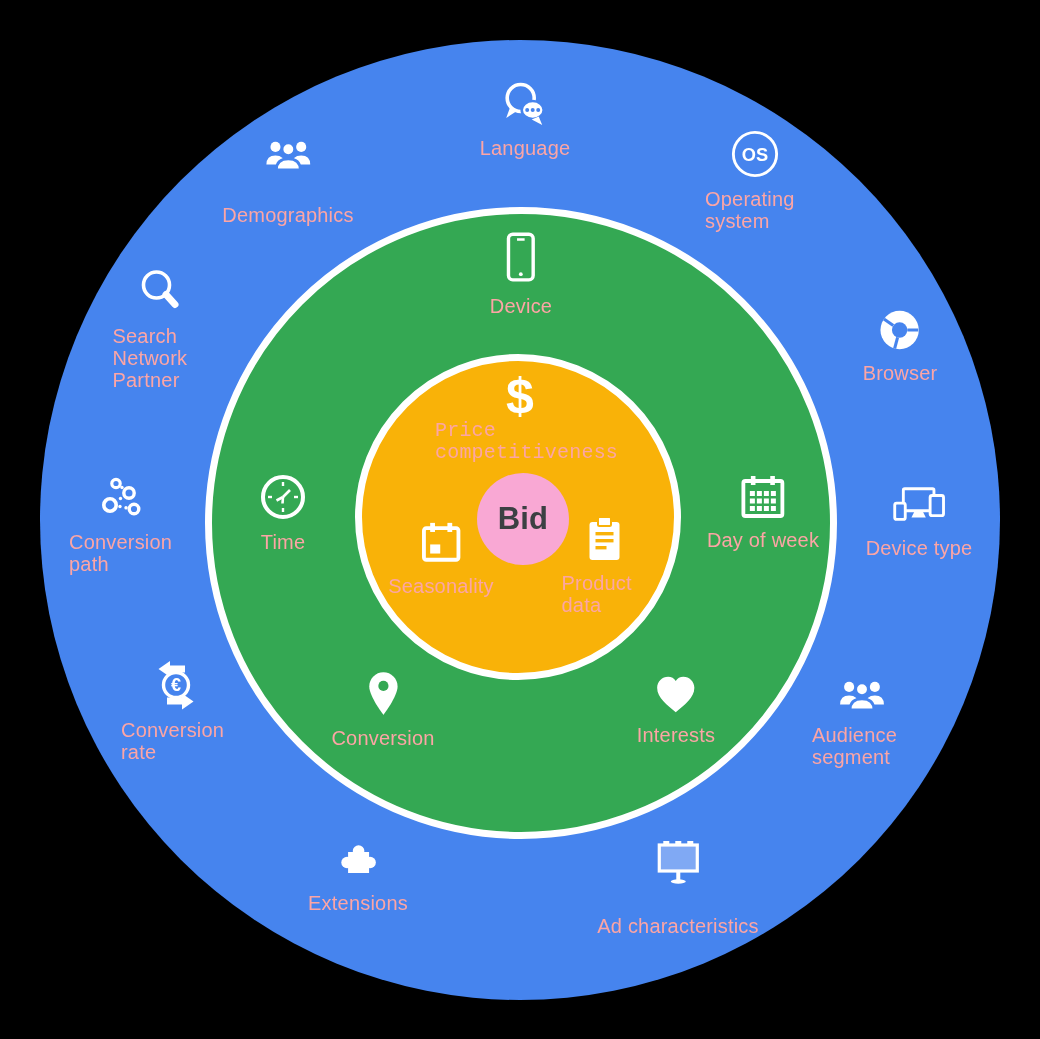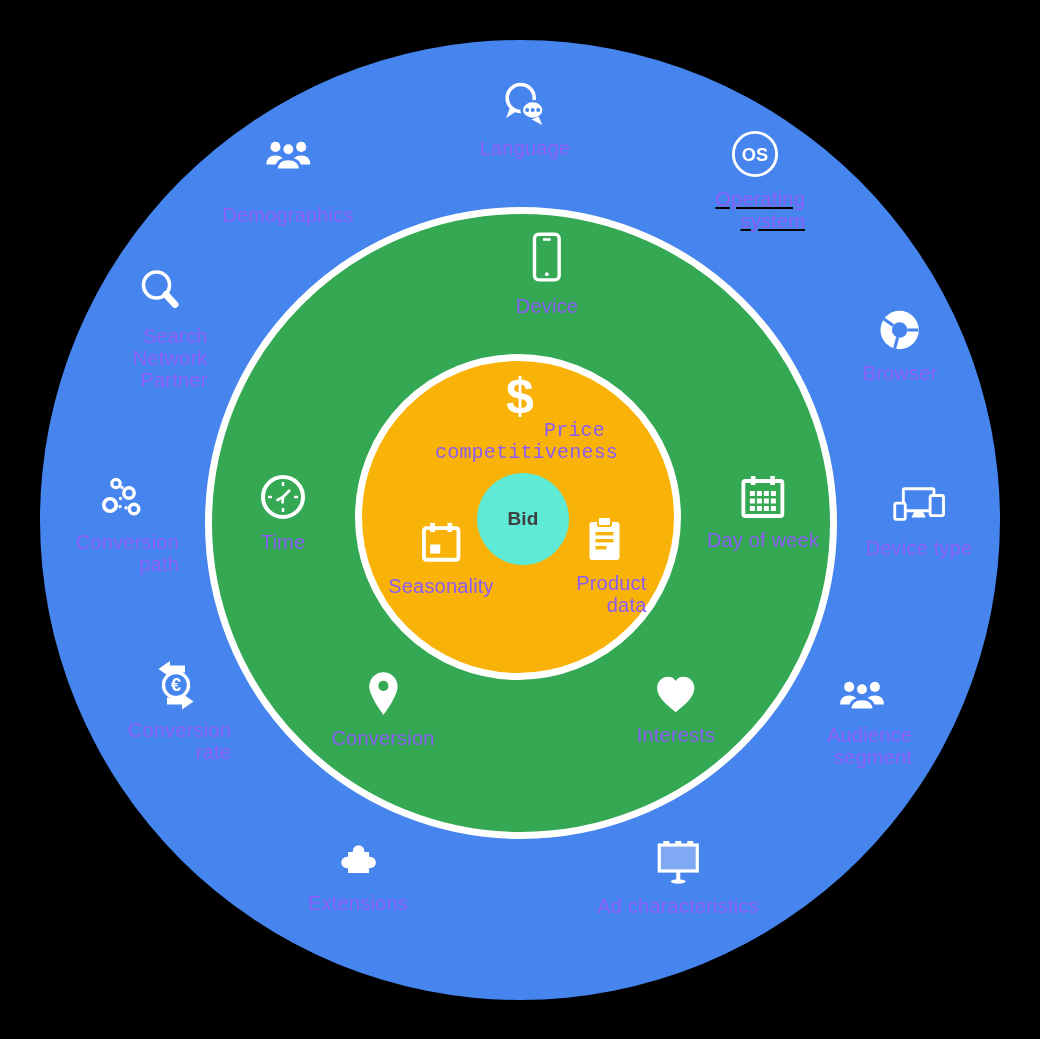--- a/index.html
+++ b/index.html
@@ -2,26 +2,26 @@
 <html><head>
 <meta charset="utf-8">
 <style>
   html,body{margin:0;padding:0;background:#000;}
   .stage{position:relative;width:1040px;height:1039px;background:#000;overflow:hidden;
          font-family:"Liberation Sans",sans-serif;}
   .ring{position:absolute;border-radius:50%;box-sizing:border-box;}
   .ring.outer{left:40px;top:40px;width:960px;height:960px;background:#4684EE;}
   .ring.middle{left:205px;top:207px;width:632px;height:632px;background:#34A853;border:7px solid #fff;}
   .ring.inner{left:355px;top:354px;width:326px;height:326px;background:#F9B208;border:7px solid #fff;}
-  .bid{position:absolute;left:477px;top:473px;width:92px;height:92px;background:#5eead4;border-radius:50%;
+  .bid{position:absolute;left:477px;top:473px;width:92px;height:92px;background:#f9a8d4;border-radius:50%;
        display:flex;align-items:center;justify-content:center;
-       font-size:19px;font-weight:bold;color:#3C4043;letter-spacing:.2px;}
+       font-size:31px;font-weight:bold;color:#3C4043;letter-spacing:.2px;}
   .node{position:absolute;transform:translateX(-50%);display:flex;flex-direction:column;align-items:center;}
   .ic{display:block;line-height:0;}
-  .lbl{margin-top:9px;color:#8b5cf6;font-size:20px;line-height:22px;text-align:right;letter-spacing:.2px;}
+  .lbl{margin-top:9px;color:#fca5a5;font-size:20px;line-height:22px;text-align:left;letter-spacing:.2px;}
   .dollar{font-size:50px;line-height:48px;font-weight:700;color:#fff;}
   svg{display:block;}
 </style>
 </head>
 <body>
 
 <div class="stage">
 
   <div class="ring outer"></div>
   <div class="ring middle"></div>
@@ -49,21 +49,21 @@
         <circle cx="40.5" cy="12.5" r="5.3" fill="#fff"></circle>
         <path d="M4 31 q0 -9.5 9.5 -9.5 q9.5 0 9.5 9.5 z" fill="#fff"></path>
         <path d="M31 31 q0 -9.5 9.5 -9.5 q9.5 0 9.5 9.5 z" fill="#fff"></path>
         <circle cx="27" cy="15" r="6.6" fill="#fff" stroke="#4684EE" stroke-width="2.8"></circle>
         <path d="M14.5 36.5 q0 -11.5 12.5 -11.5 q12.5 0 12.5 11.5 z" fill="#fff" stroke="#4684EE" stroke-width="2.8"></path>
       </svg>
     </span>
     <div class="lbl">Demographics</div>
   </div>
 
-  <div class="node" style="left:755px;top:129px;text-decoration:underline;">
+  <div class="node" style="left:755px;top:129px;">
     <span class="ic">
       <svg width="50" height="50" viewBox="0 0 52 52">
         <circle cx="26" cy="26" r="22.5" fill="none" stroke="#fff" stroke-width="3"></circle>
         <text x="26" y="33" text-anchor="middle" font-size="19" font-weight="600" fill="#fff" font-family="Liberation Sans, sans-serif">OS</text>
       </svg>
     </span>
     <div class="lbl" style="max-width:100px;">Operating system</div>
   </div>
 
   <div class="node" style="left:160px;top:266px;">
@@ -150,35 +150,35 @@
         <circle cx="40.5" cy="12.5" r="5.3" fill="#fff"></circle>
         <path d="M4 31 q0 -9.5 9.5 -9.5 q9.5 0 9.5 9.5 z" fill="#fff"></path>
         <path d="M31 31 q0 -9.5 9.5 -9.5 q9.5 0 9.5 9.5 z" fill="#fff"></path>
         <circle cx="27" cy="15" r="6.6" fill="#fff" stroke="#4684EE" stroke-width="2.8"></circle>
         <path d="M14.5 36.5 q0 -11.5 12.5 -11.5 q12.5 0 12.5 11.5 z" fill="#fff" stroke="#4684EE" stroke-width="2.8"></path>
       </svg>
     </span>
     <div class="lbl" style="max-width:100px;">Audience segment</div>
   </div>
 
-  <div class="node" style="left:678px;top:838px;">
+  <div class="node" style="left:678px;top:838px;gap:20px;">
     <span class="ic">
       <svg width="52" height="48" viewBox="0 0 52 48">
         <rect x="11" y="3" width="6" height="6" fill="#fff"></rect>
         <rect x="23" y="3" width="6" height="6" fill="#fff"></rect>
         <rect x="35" y="3" width="6" height="6" fill="#fff"></rect>
         <rect x="7" y="7" width="38" height="26" fill="#80A9F4" stroke="#fff" stroke-width="3.2"></rect>
         <rect x="24" y="33" width="4" height="9" fill="#fff"></rect>
         <ellipse cx="26" cy="43.5" rx="7.5" ry="2.2" fill="#fff"></ellipse>
       </svg>
     </span>
     <div class="lbl" style="max-width:220px;">Ad characteristics</div>
   </div>
 
-  <div class="node" style="left:521px;top:230px;margin-left:26px;">
+  <div class="node" style="left:521px;top:230px;">
     <span class="ic">
       <svg width="38" height="56" viewBox="0 0 40 58">
         <rect x="7" y="4" width="26" height="48" rx="4.5" fill="none" stroke="#fff" stroke-width="3.6"></rect>
         <line x1="16" y1="9.5" x2="24" y2="9.5" stroke="#fff" stroke-width="2.6"></line>
         <circle cx="20" cy="46" r="2" fill="#fff"></circle>
       </svg>
     </span>
     <div class="lbl">Device</div>
   </div>
 

